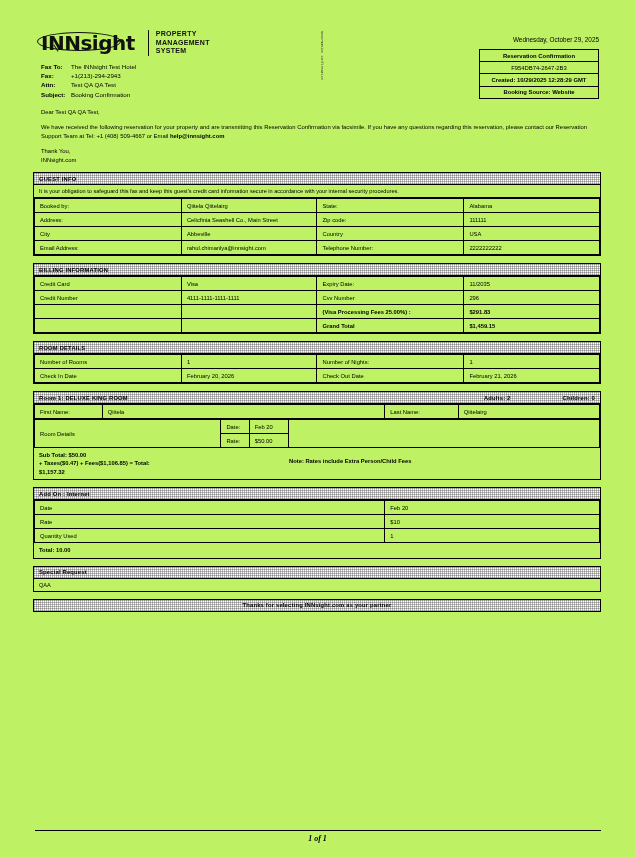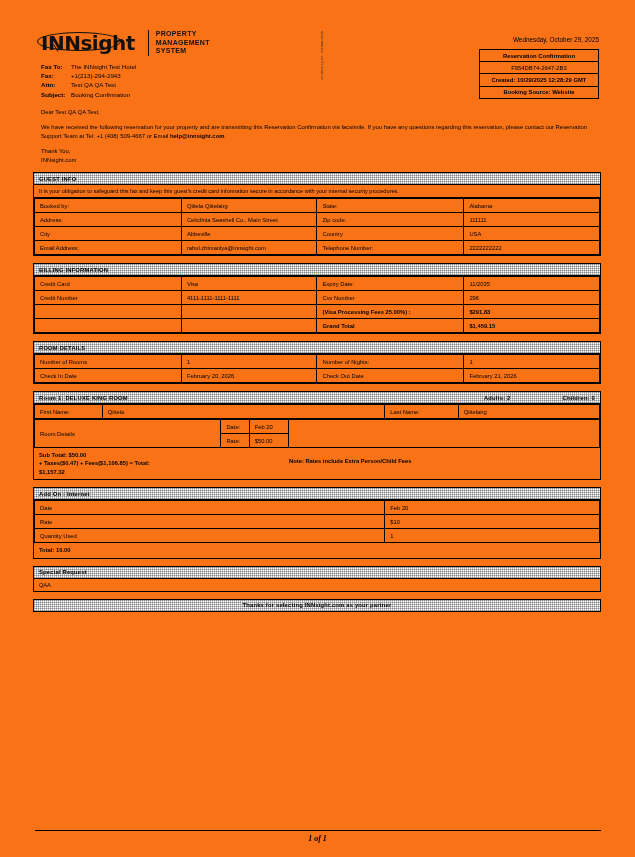--- a/index.html
+++ b/index.html
@@ -3,21 +3,21 @@
 <meta charset="utf-8">
 <style>
   * { box-sizing: border-box; }
   html, body {
     margin: 0; padding: 0;
     background: #c8c8c8;
     font-family: "Liberation Sans", sans-serif;
   }
   .page {
     width: 635px; height: 857px;
-    background: #f97316;
+    background: #bef264;
     position: relative;
     margin: 0 auto;
     overflow: hidden;
   }
   .inner { position: absolute; left: 33px; top: 18px; width: 568px; }
 
   
   .hdr { position: relative; height: 88px; }
   .logo-wrap { position: absolute; left: 8px; top: 12px; display: flex; align-items: center; }
   .logo-mark {

